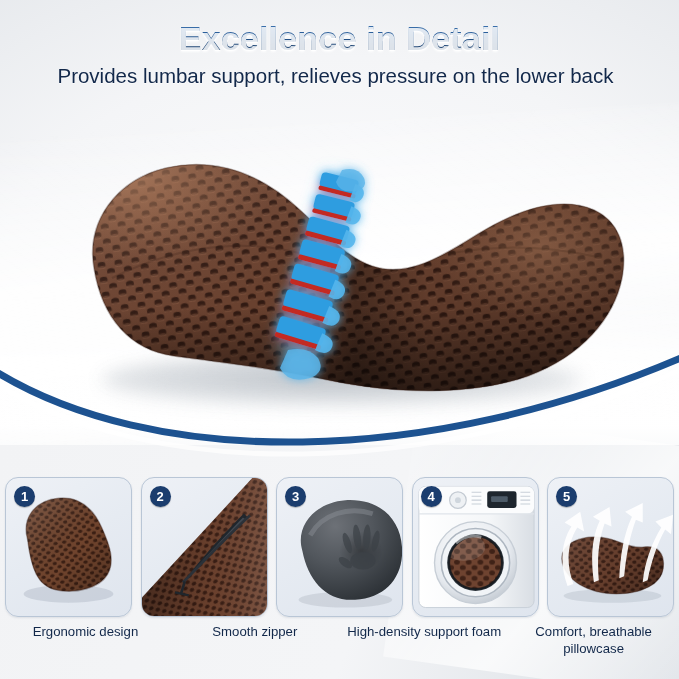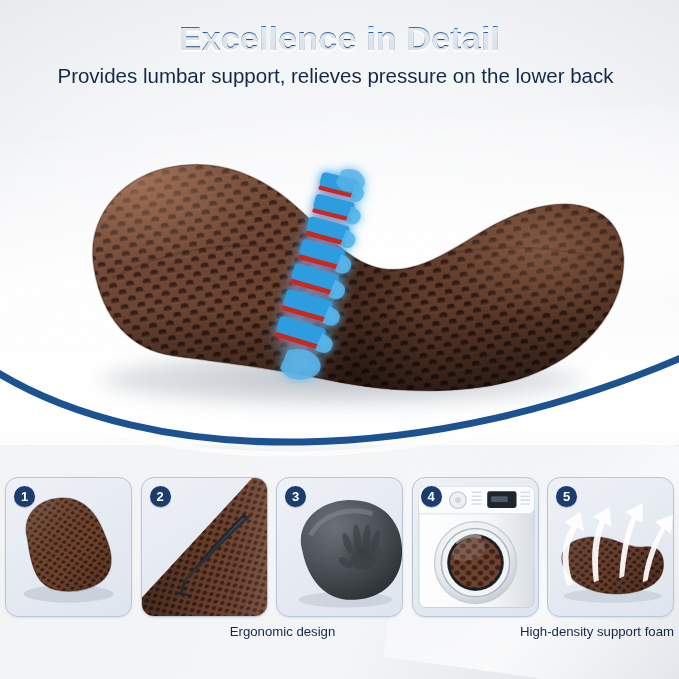--- a/index.html
+++ b/index.html
@@ -78,21 +78,21 @@
     position:absolute;left:8px;top:8px;width:21px;height:21px;border-radius:50%;
     background:#1b3d6e;color:#fff;font-size:13px;font-weight:bold;
     display:flex;align-items:center;justify-content:center;z-index:6;
     box-shadow:0 1px 1px rgba(0,0,0,.25);
   }
   .panel-art{position:absolute;inset:0;}
   .panel-art svg{width:100%;height:100%;display:block;overflow:visible;}
 
   .captions{position:absolute;left:5px;top:624px;width:669px;display:flex;gap:8.5px;}
   .caption{
-    flex:1 1 0;text-align:right;font-size:13.2px;color:#12284a;line-height:1.25;
+    flex:1 1 0;text-align:center;font-size:13.2px;color:#12284a;line-height:1.25;
     font-weight:400;
   }
 </style>
 </head>
 <body>
 
 <div id="page">
 
   <div class="bg-base"></div>
   <div class="bg-floor"></div>
@@ -470,16 +470,18 @@
             <path d="M 102 104 C 106 84, 112 66, 120 52 L 126 57 L 128 37 L 110 44 L 116 50 C 106 66, 99 86, 97 106 Z"></path>
           </g>
         </svg>
       </div>
     </div>
 
   </div>
 
   <div class="captions">
     <div class="caption">Ergonomic design</div>
+    <div class="caption">Smooth zipper</div>
     <div class="caption">High-density support foam</div>
+    <div class="caption">Comfort, breathable pillowcase</div>
   </div>
 
 </div>
 
 </body></html>

